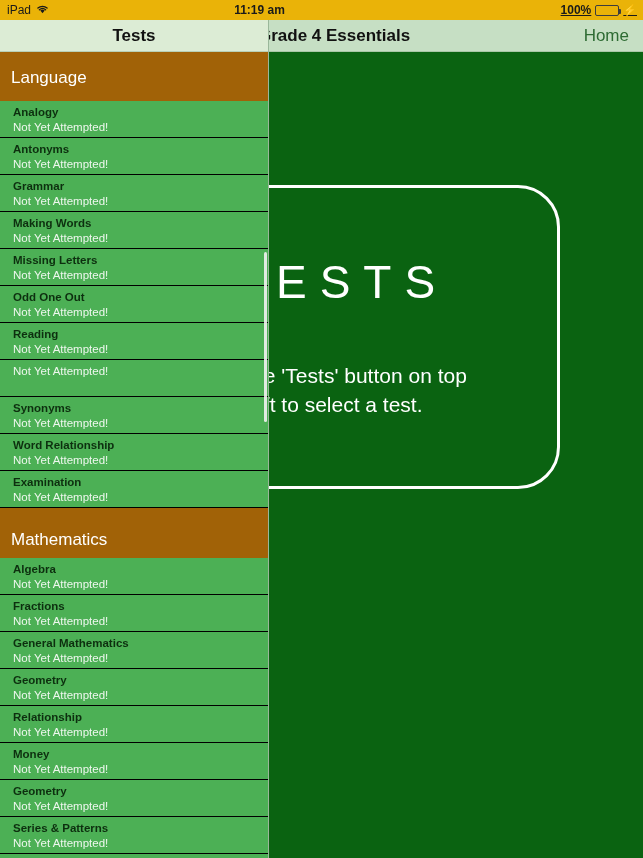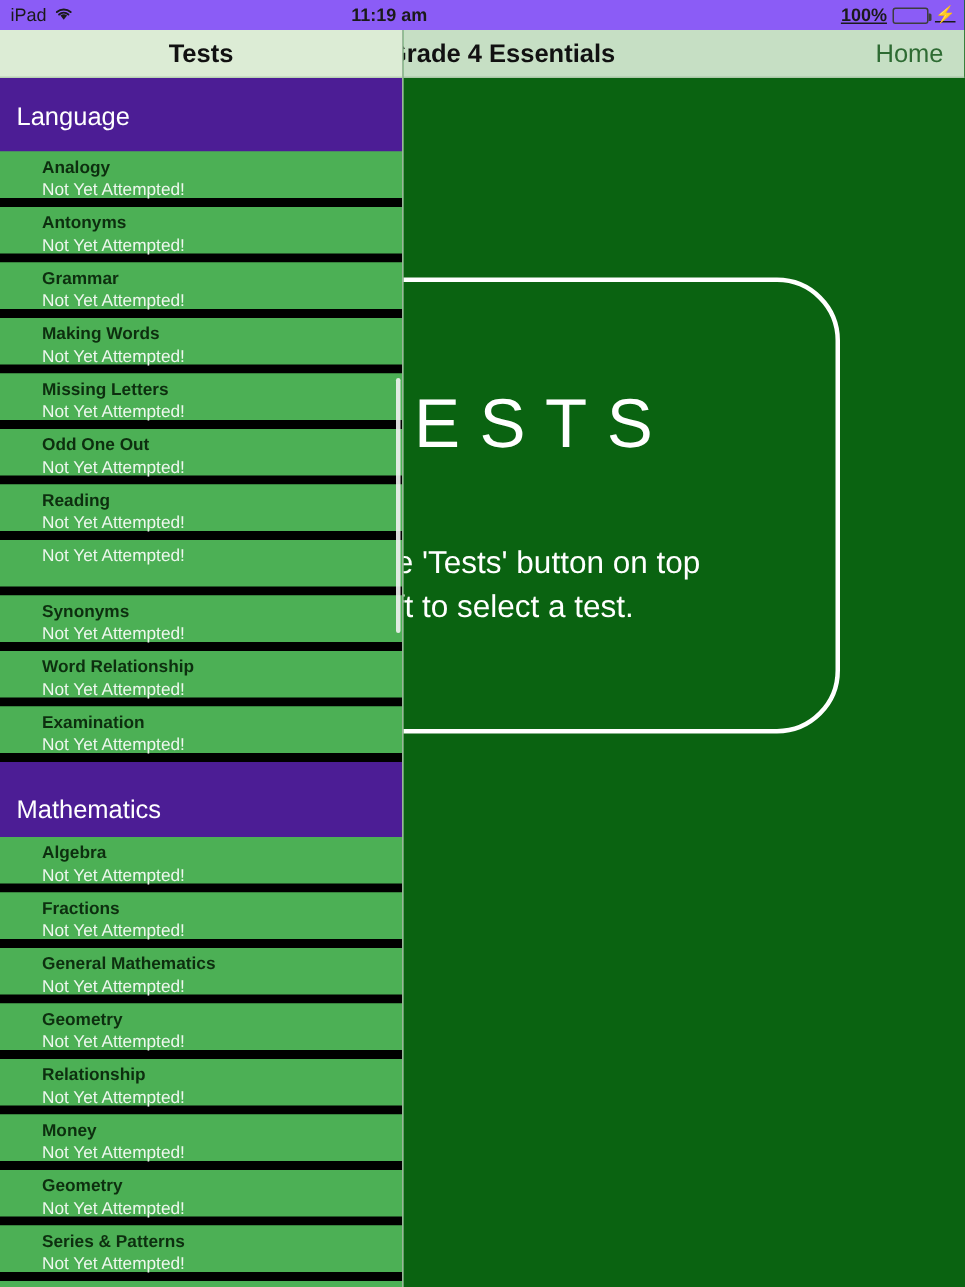--- a/index.html
+++ b/index.html
@@ -48,21 +48,21 @@
     line-height: 29px;
     text-align: center;
     white-space: nowrap;
   }
 
   
   .statusbar {
     position: absolute;
     left: 0; top: 0;
     width: 643px; height: 20px;
-    background: #8b5cf6;
+    background: #eab308;
     color: #1a1a1a;
     font-size: 12px;
     z-index: 30;
   }
   .sb-left {
     position: absolute; left: 7px; top: 3px;
     display: flex; align-items: center; gap: 5px;
   }
   .sb-device { font-size: 12px; }
   .wifi-icon { display: block; }
@@ -150,41 +150,41 @@
     font-size: 17px;
     font-weight: bold;
     color: #111;
   }
   .sidebar-list {
     position: relative;
     height: 805px;
   }
   .section-header {
     height: 50px;
-    background: #4c1d95;
+    background: #a16207;
     display: flex;
     align-items: flex-end;
     padding: 0 0 8px 11px;
   }
   .section-header.first {
     height: 49px;
     align-items: center;
     padding-bottom: 0;
     padding-top: 2px;
   }
   .section-header-label {
     color: #ffffff;
     font-size: 17px;
     font-weight: 400;
   }
   .test-row {
     height: 37px;
     background: #4cb055;
-    padding: 4px 0 0 28px;
-    border-bottom: 6px solid #000000;
+    padding: 4px 0 0 13px;
+    border-bottom: 1px solid #000000;
     position: relative;
   }
   .test-row:first-of-type { border-top: none; }
   .row-title {
     font-size: 11.5px;
     font-weight: bold;
     color: #0d2f0f;
     line-height: 15px;
   }
   .row-status {

